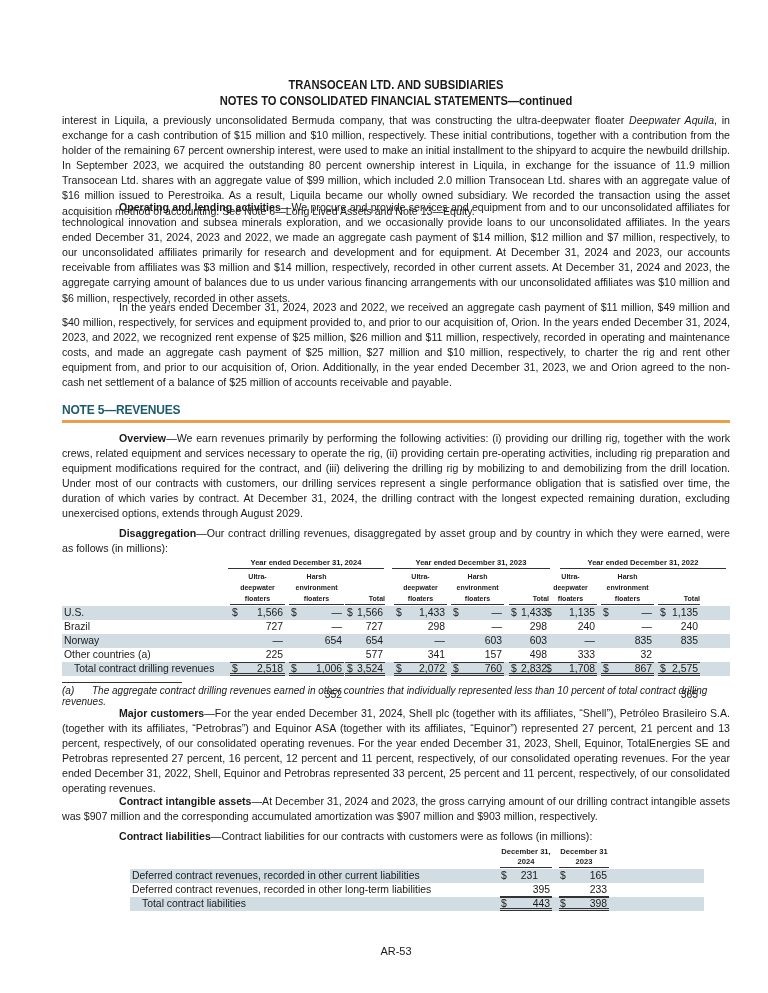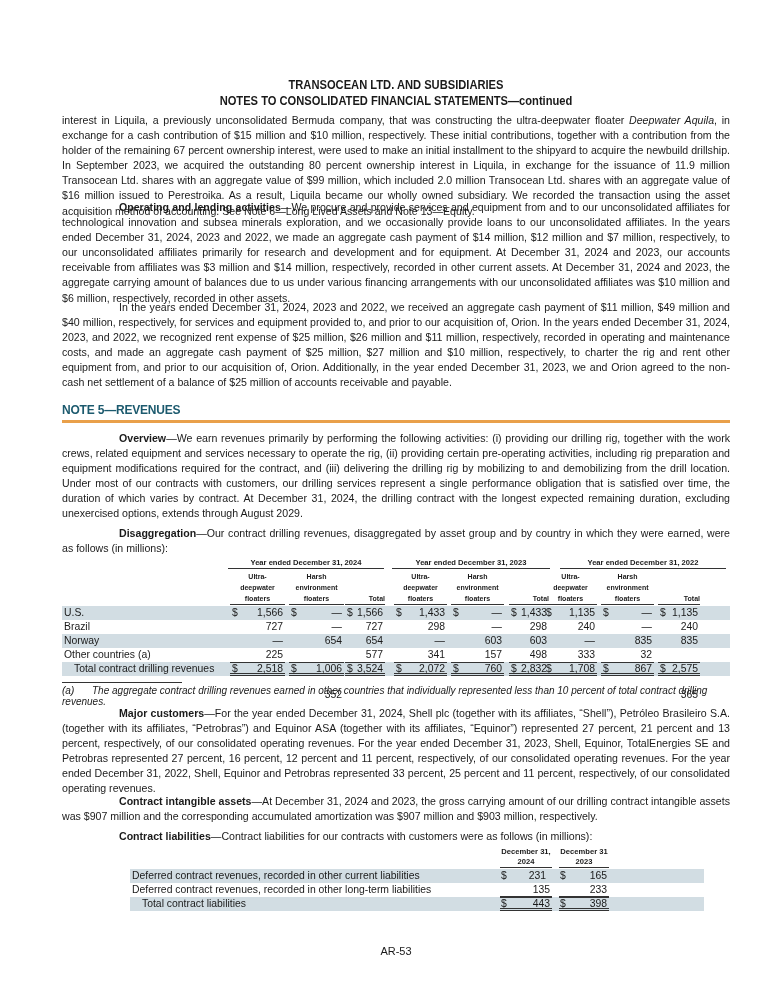--- a/index.html
+++ b/index.html
@@ -236,28 +236,28 @@
         <div>December 31,</div>
         <div>2024</div>
       </div>
       <div class="hd" style="left: 497px; width: 50px; top: 2px;">
         <div>December 31</div>
         <div>2023</div>
       </div>
       <div class="lrow shade" style="top: 24px;">
         <span class="lbl">Deferred contract revenues, recorded in other current liabilities</span>
         <span class="dol" style="left: 371px;">$</span>
-        <span class="cell" style="left: 366px; width: 50px; text-align: right;">231</span>
+        <span class="cell" style="left: 358px; width: 50px; text-align: right;">231</span>
         <span class="dol" style="left: 430px;">$</span>
         <span class="cell" style="left: 429px; width: 48px;">165</span>
       </div>
       <div class="lrow" style="top: 38px;">
         <span class="lbl">Deferred contract revenues, recorded in other long-term liabilities</span>
         <div class="lbox sub" style="left: 370px; width: 52px;"></div>
-        <span class="cell" style="left: 370px; width: 50px;">135</span>
+        <span class="cell" style="left: 370px; width: 50px;">395</span>
         <div class="lbox sub" style="left: 429px; width: 50px;"></div>
         <span class="cell" style="left: 429px; width: 48px;">233</span>
       </div>
       <div class="lrow shade" style="top: 52px;">
         <span class="lbl total">Total contract liabilities</span>
         <div class="lbox tot" style="left: 370px; width: 52px;"></div>
         <span class="dol" style="left: 371px;">$</span>
         <span class="cell" style="left: 370px; width: 50px;">443</span>
         <div class="lbox tot" style="left: 429px; width: 50px;"></div>
         <span class="dol" style="left: 430px;">$</span>

